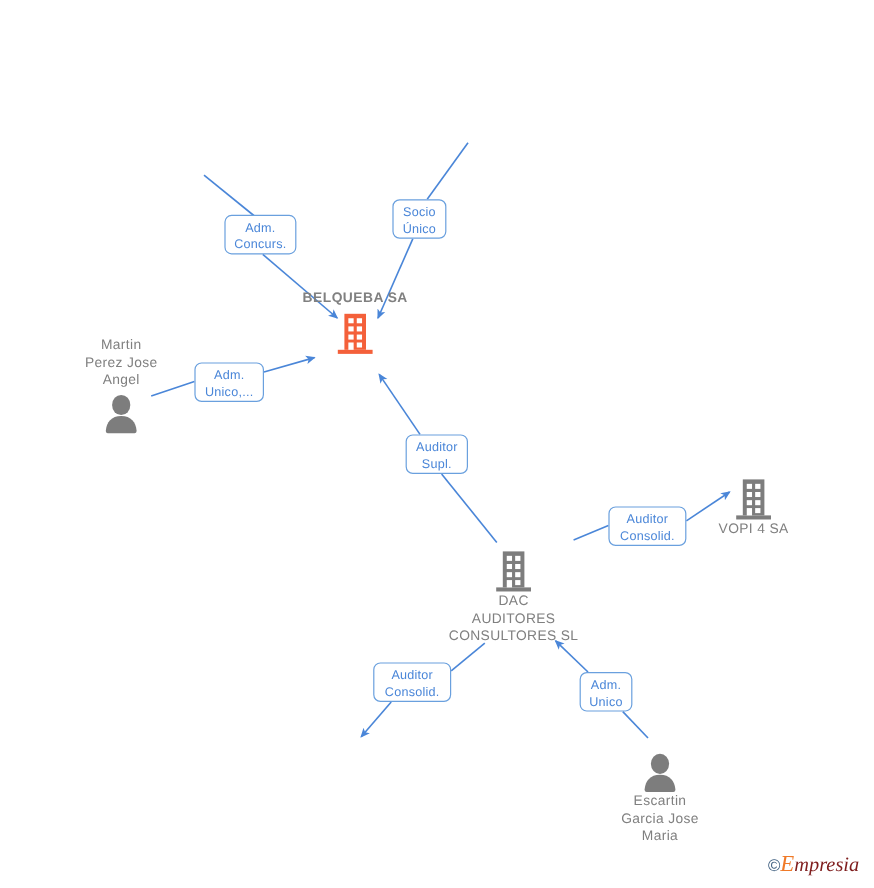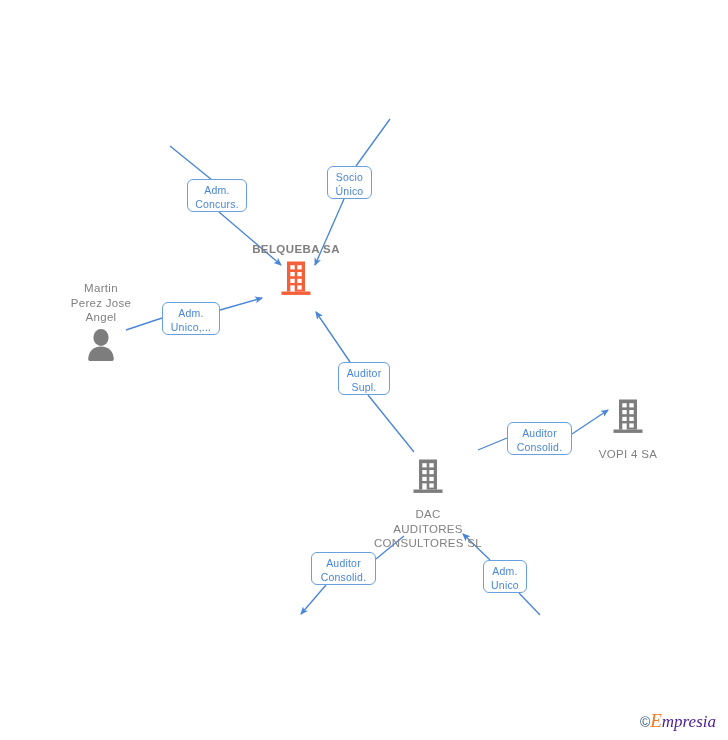--- a/index.html
+++ b/index.html
@@ -44,21 +44,21 @@
     color: #808080;
     letter-spacing: 0.3px;
     white-space: pre-line;
   }
   .node-label.is-root {
     color: #808080;
     font-weight: bold;
     letter-spacing: 0.4px;
   }
   .node.label-above .node-label { margin-bottom: 3px; }
-  .node.label-below .node-label { margin-top: 13px; }
+  .node.label-below .node-label { margin-top: 0; }
 
   .rel-box {
     position: absolute;
     box-sizing: border-box;
     background: #ffffff;
     border: 1px solid #6aa0de;
     border-radius: 6px;
     color: #4a86d8;
     font-family: "Liberation Sans", sans-serif;
     font-size: 10.5px;
@@ -82,21 +82,21 @@
     color: #3b5c7e;
     font-size: 14px;
     font-family: "Liberation Sans", sans-serif;
   }
   #watermark .wm-e {
     color: #f07a28;
     font-style: italic;
     font-size: 19px;
   }
   #watermark .wm-rest {
-    color: #4c1d95;
+    color: #7f1d1d;
     font-style: italic;
     font-size: 17px;
     text-align: center;
   }
 </style>
 </head>
 <body>
 
 <div id="graph-canvas">
 
@@ -188,20 +188,31 @@
         <rect x="10.3" y="18.8" width="4.4" height="4.2" fill="#ffffff"></rect>
         <rect x="17.3" y="18.8" width="4.4" height="4.2" fill="#ffffff"></rect>
         <rect x="10.3" y="25.4" width="4.4" height="6.1" fill="#ffffff"></rect>
         <rect x="17.3" y="25.4" width="4.4" height="4.2" fill="#ffffff"></rect>
       </svg>
     </span>
     <span class="node-label">VOPI 4 SA</span>
   </div>
 
 
+  <div class="node label-below" style="left:550px; top:627px;">
+    <span class="node-icon">
+      <svg width="36" height="34" viewBox="0 0 36 34" xmlns="http://www.w3.org/2000/svg">
+        <ellipse cx="18" cy="9.5" rx="7.6" ry="8.4" fill="#7d7d7d"></ellipse>
+        <path d="M18 18.6c-8.2 0-12.2 5.2-12.8 12.2-.1 1.3.5 2.2 1.7 2.2h22.2c1.2 0 1.8-.9 1.7-2.2C30.2 23.8 26.2 18.6 18 18.6z" fill="#7d7d7d"></path>
+      </svg>
+    </span>
+    <span class="node-label">Escartin
+Garcia Jose
+Maria</span>
+  </div>
 
   <div class="rel-box" style="left:187px; top:179px; width:60px; height:33px;">Adm.
 Concurs.</div>
 
   <div class="rel-box" style="left:327px; top:166px; width:45px; height:33px;">Socio
 Único</div>
 
   <div class="rel-box" style="left:162px; top:302px; width:58px; height:33px;">Adm.
 Unico,...</div>
 

